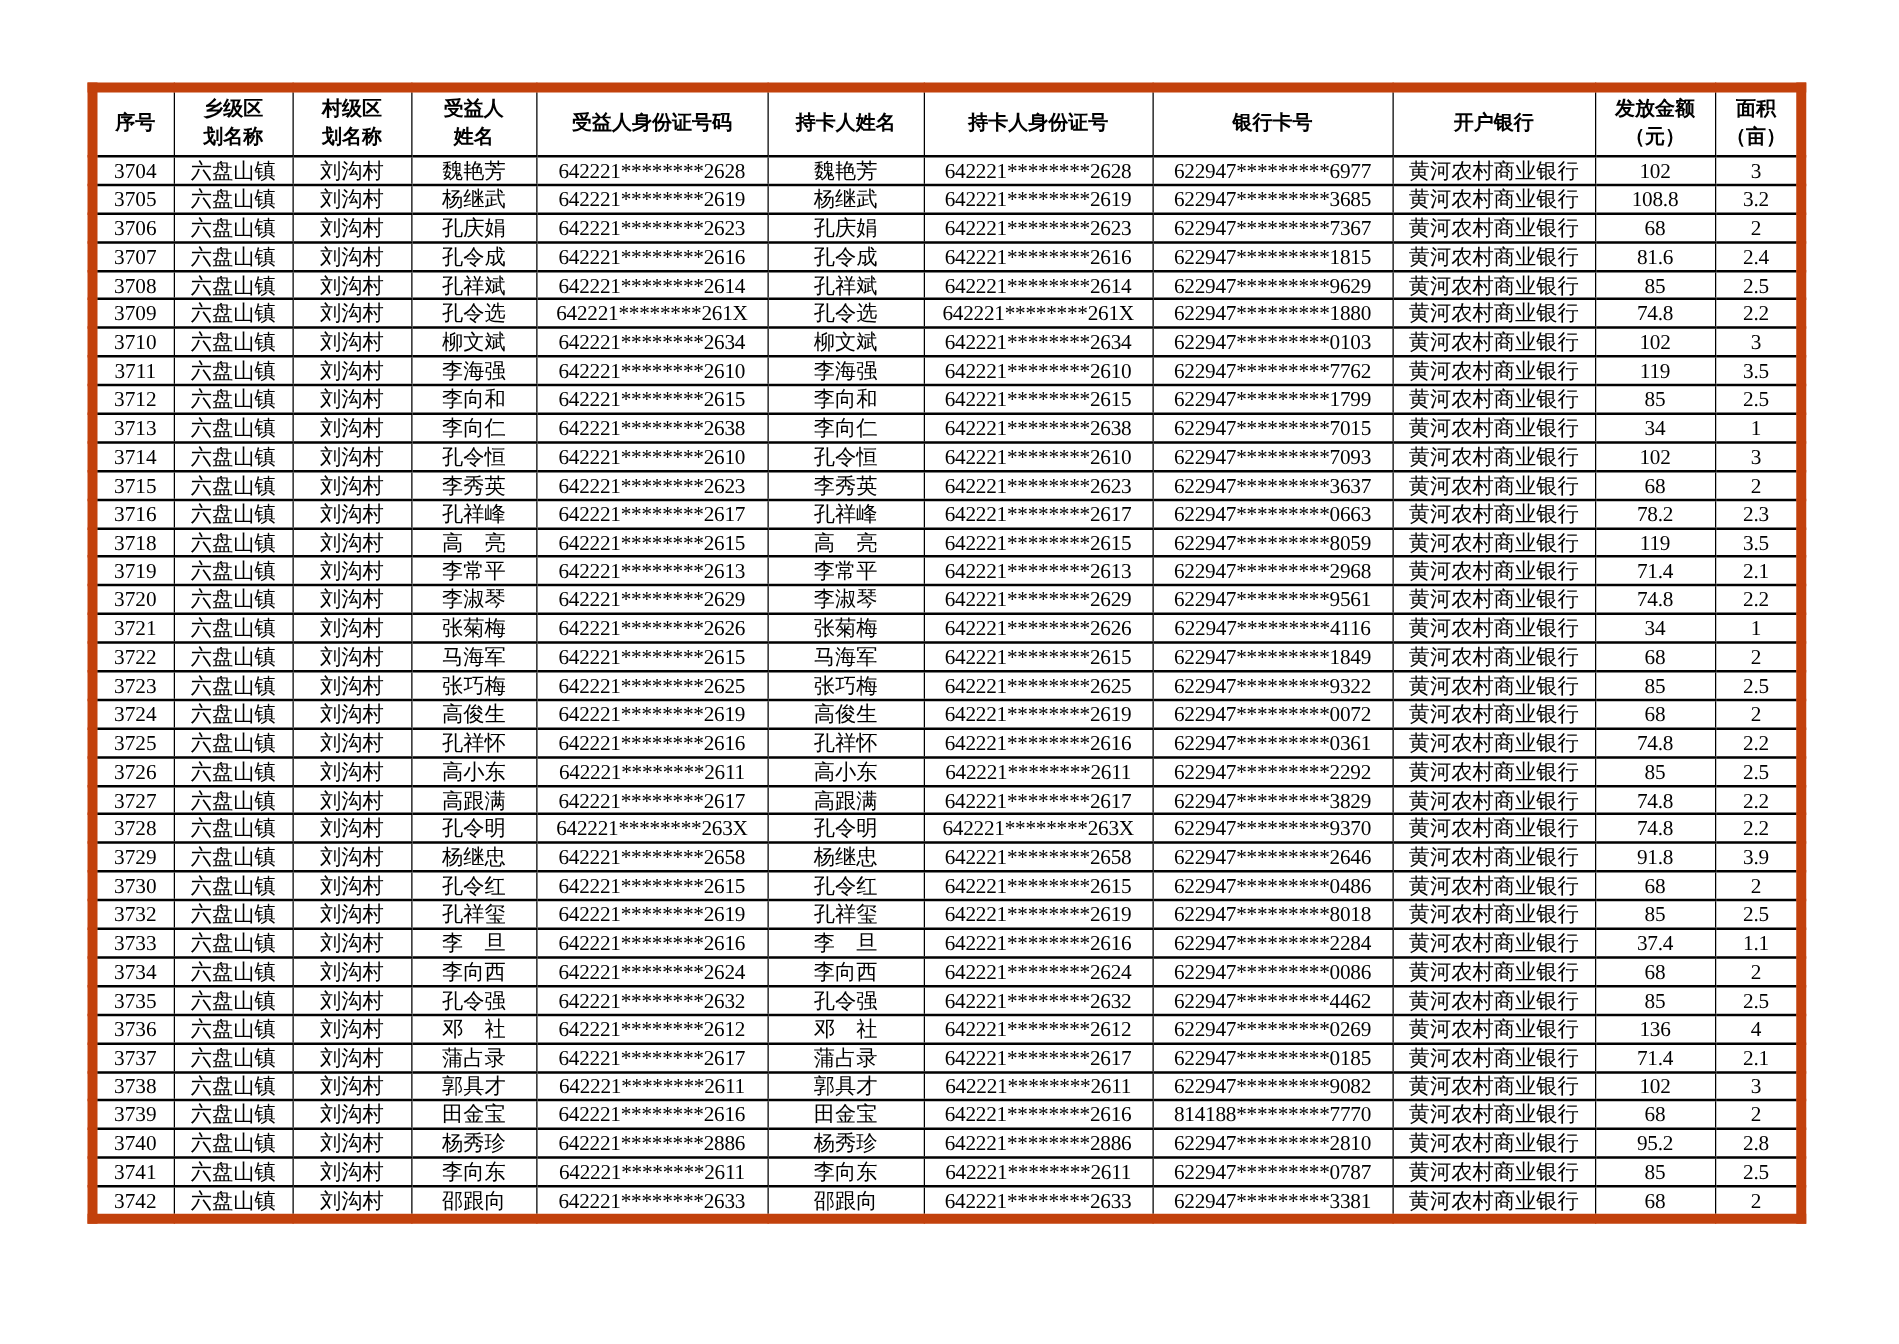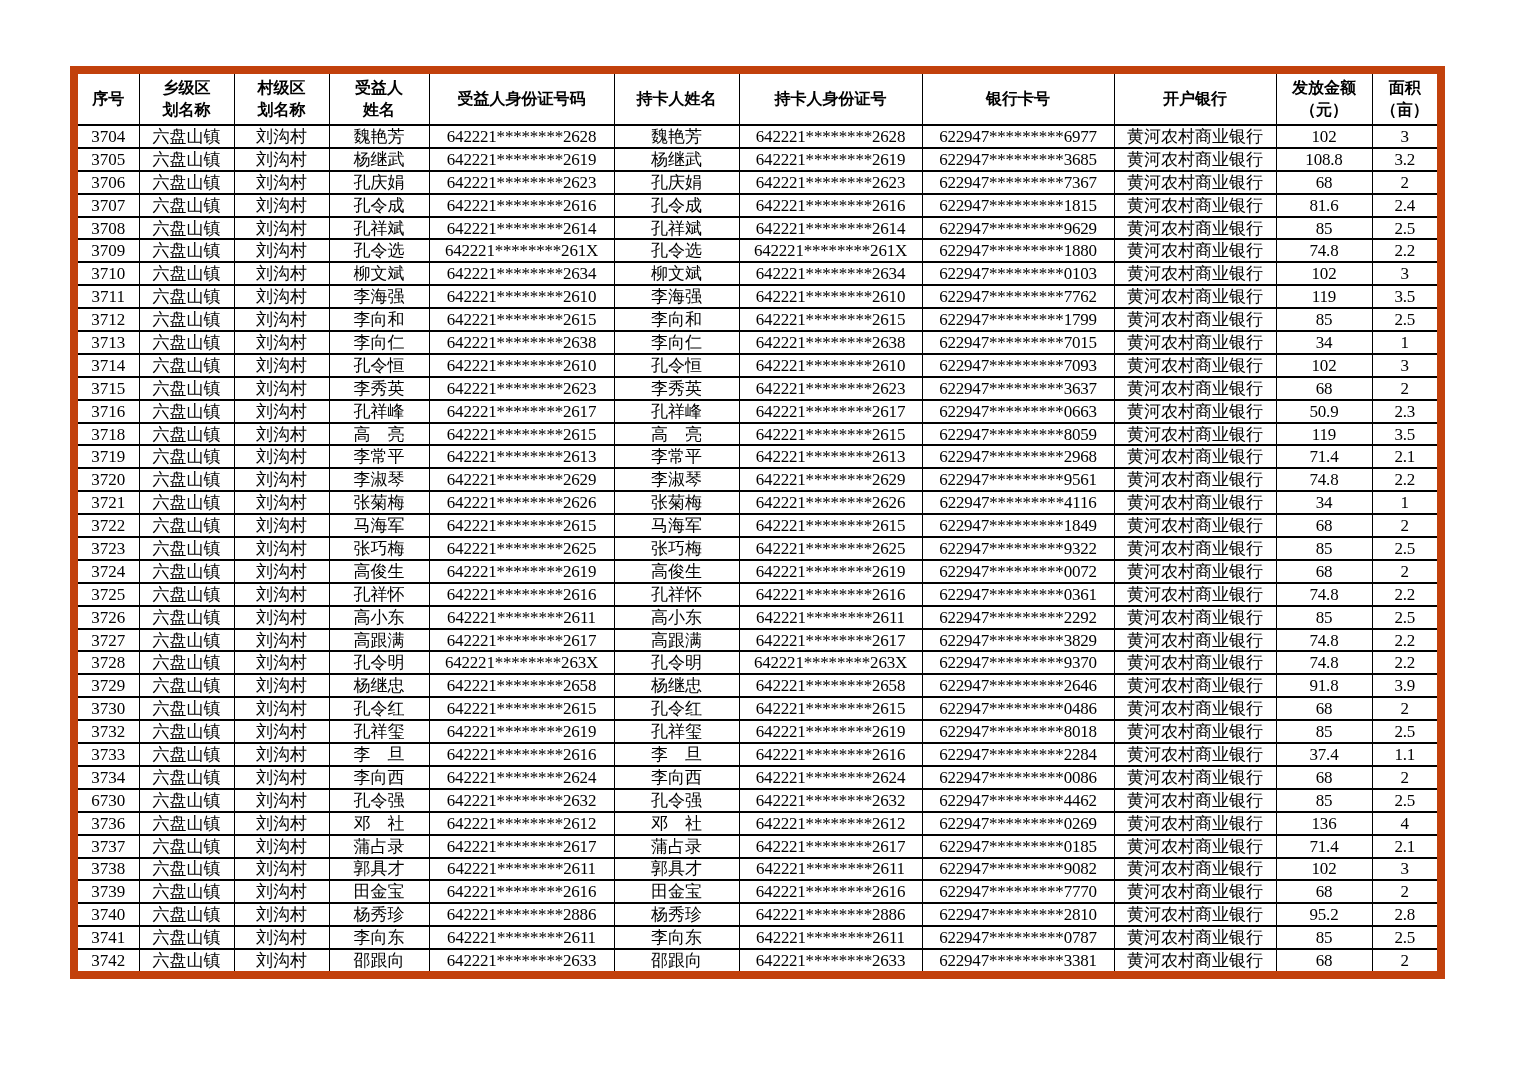--- a/index.html
+++ b/index.html
@@ -256,21 +256,21 @@
         <tr>
           <td>3716</td>
           <td>六盘山镇</td>
           <td>刘沟村</td>
           <td><span class="nm">孔祥峰</span></td>
           <td class="num">642221********2617</td>
           <td><span class="nm">孔祥峰</span></td>
           <td class="num">642221********2617</td>
           <td class="num">622947*********0663</td>
           <td>黄河农村商业银行</td>
-          <td class="num">50.9</td>
+          <td class="num">78.2</td>
           <td class="num">2.3</td>
         </tr>
         <tr>
           <td>3718</td>
           <td>六盘山镇</td>
           <td>刘沟村</td>
           <td><span class="nm">高亮</span></td>
           <td class="num">642221********2615</td>
           <td><span class="nm">高亮</span></td>
           <td class="num">642221********2615</td>
@@ -468,21 +468,21 @@
           <td><span class="nm">李向西</span></td>
           <td class="num">642221********2624</td>
           <td><span class="nm">李向西</span></td>
           <td class="num">642221********2624</td>
           <td class="num">622947*********0086</td>
           <td>黄河农村商业银行</td>
           <td class="num">68</td>
           <td class="num">2</td>
         </tr>
         <tr>
-          <td>6730</td>
+          <td>3735</td>
           <td>六盘山镇</td>
           <td>刘沟村</td>
           <td><span class="nm">孔令强</span></td>
           <td class="num">642221********2632</td>
           <td><span class="nm">孔令强</span></td>
           <td class="num">642221********2632</td>
           <td class="num">622947*********4462</td>
           <td>黄河农村商业银行</td>
           <td class="num">85</td>
           <td class="num">2.5</td>
@@ -527,21 +527,21 @@
           <td class="num">3</td>
         </tr>
         <tr>
           <td>3739</td>
           <td>六盘山镇</td>
           <td>刘沟村</td>
           <td><span class="nm">田金宝</span></td>
           <td class="num">642221********2616</td>
           <td><span class="nm">田金宝</span></td>
           <td class="num">642221********2616</td>
-          <td class="num">622947*********7770</td>
+          <td class="num">814188*********7770</td>
           <td>黄河农村商业银行</td>
           <td class="num">68</td>
           <td class="num">2</td>
         </tr>
         <tr>
           <td>3740</td>
           <td>六盘山镇</td>
           <td>刘沟村</td>
           <td><span class="nm">杨秀珍</span></td>
           <td class="num">642221********2886</td>

